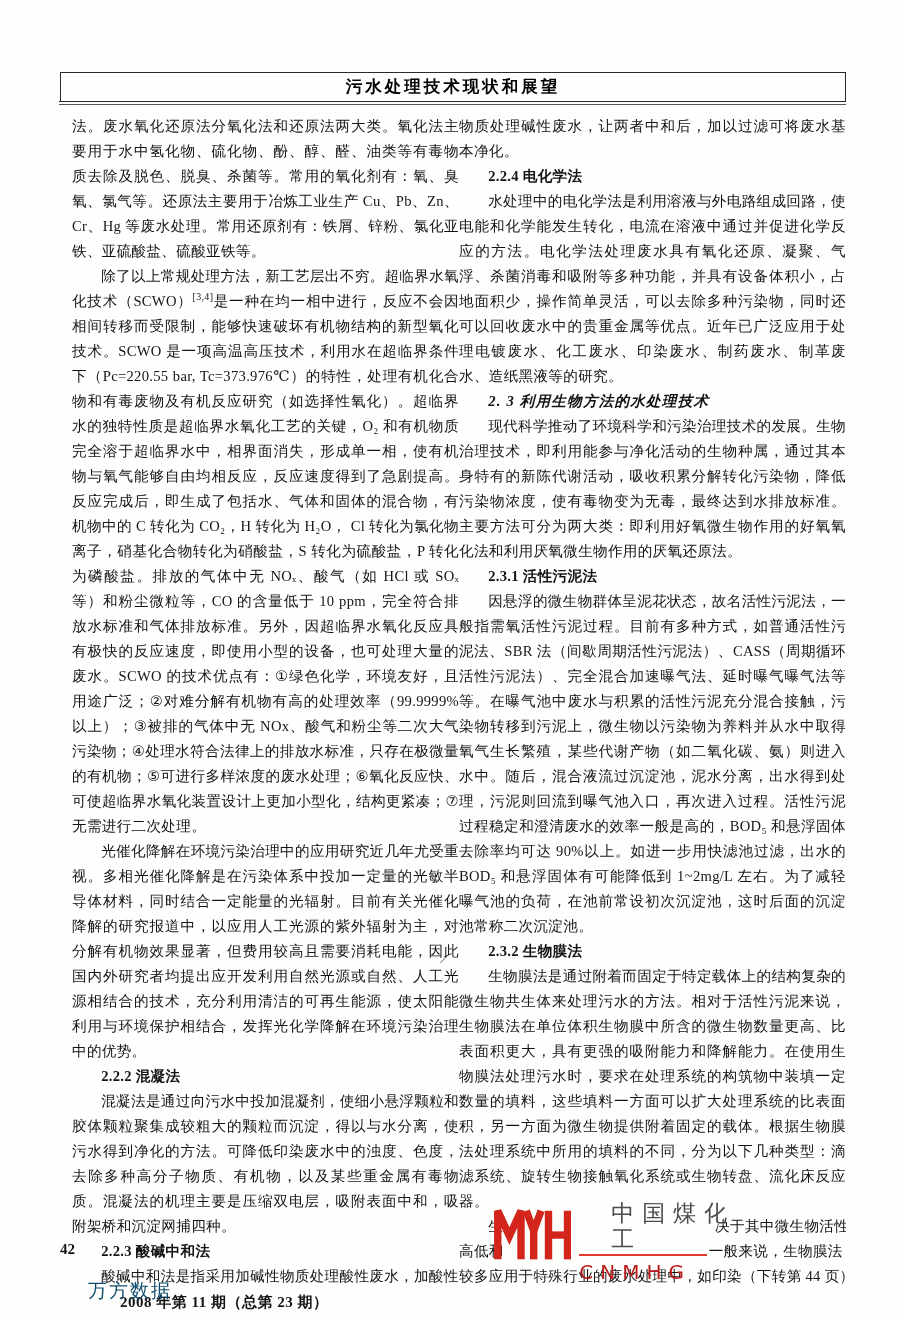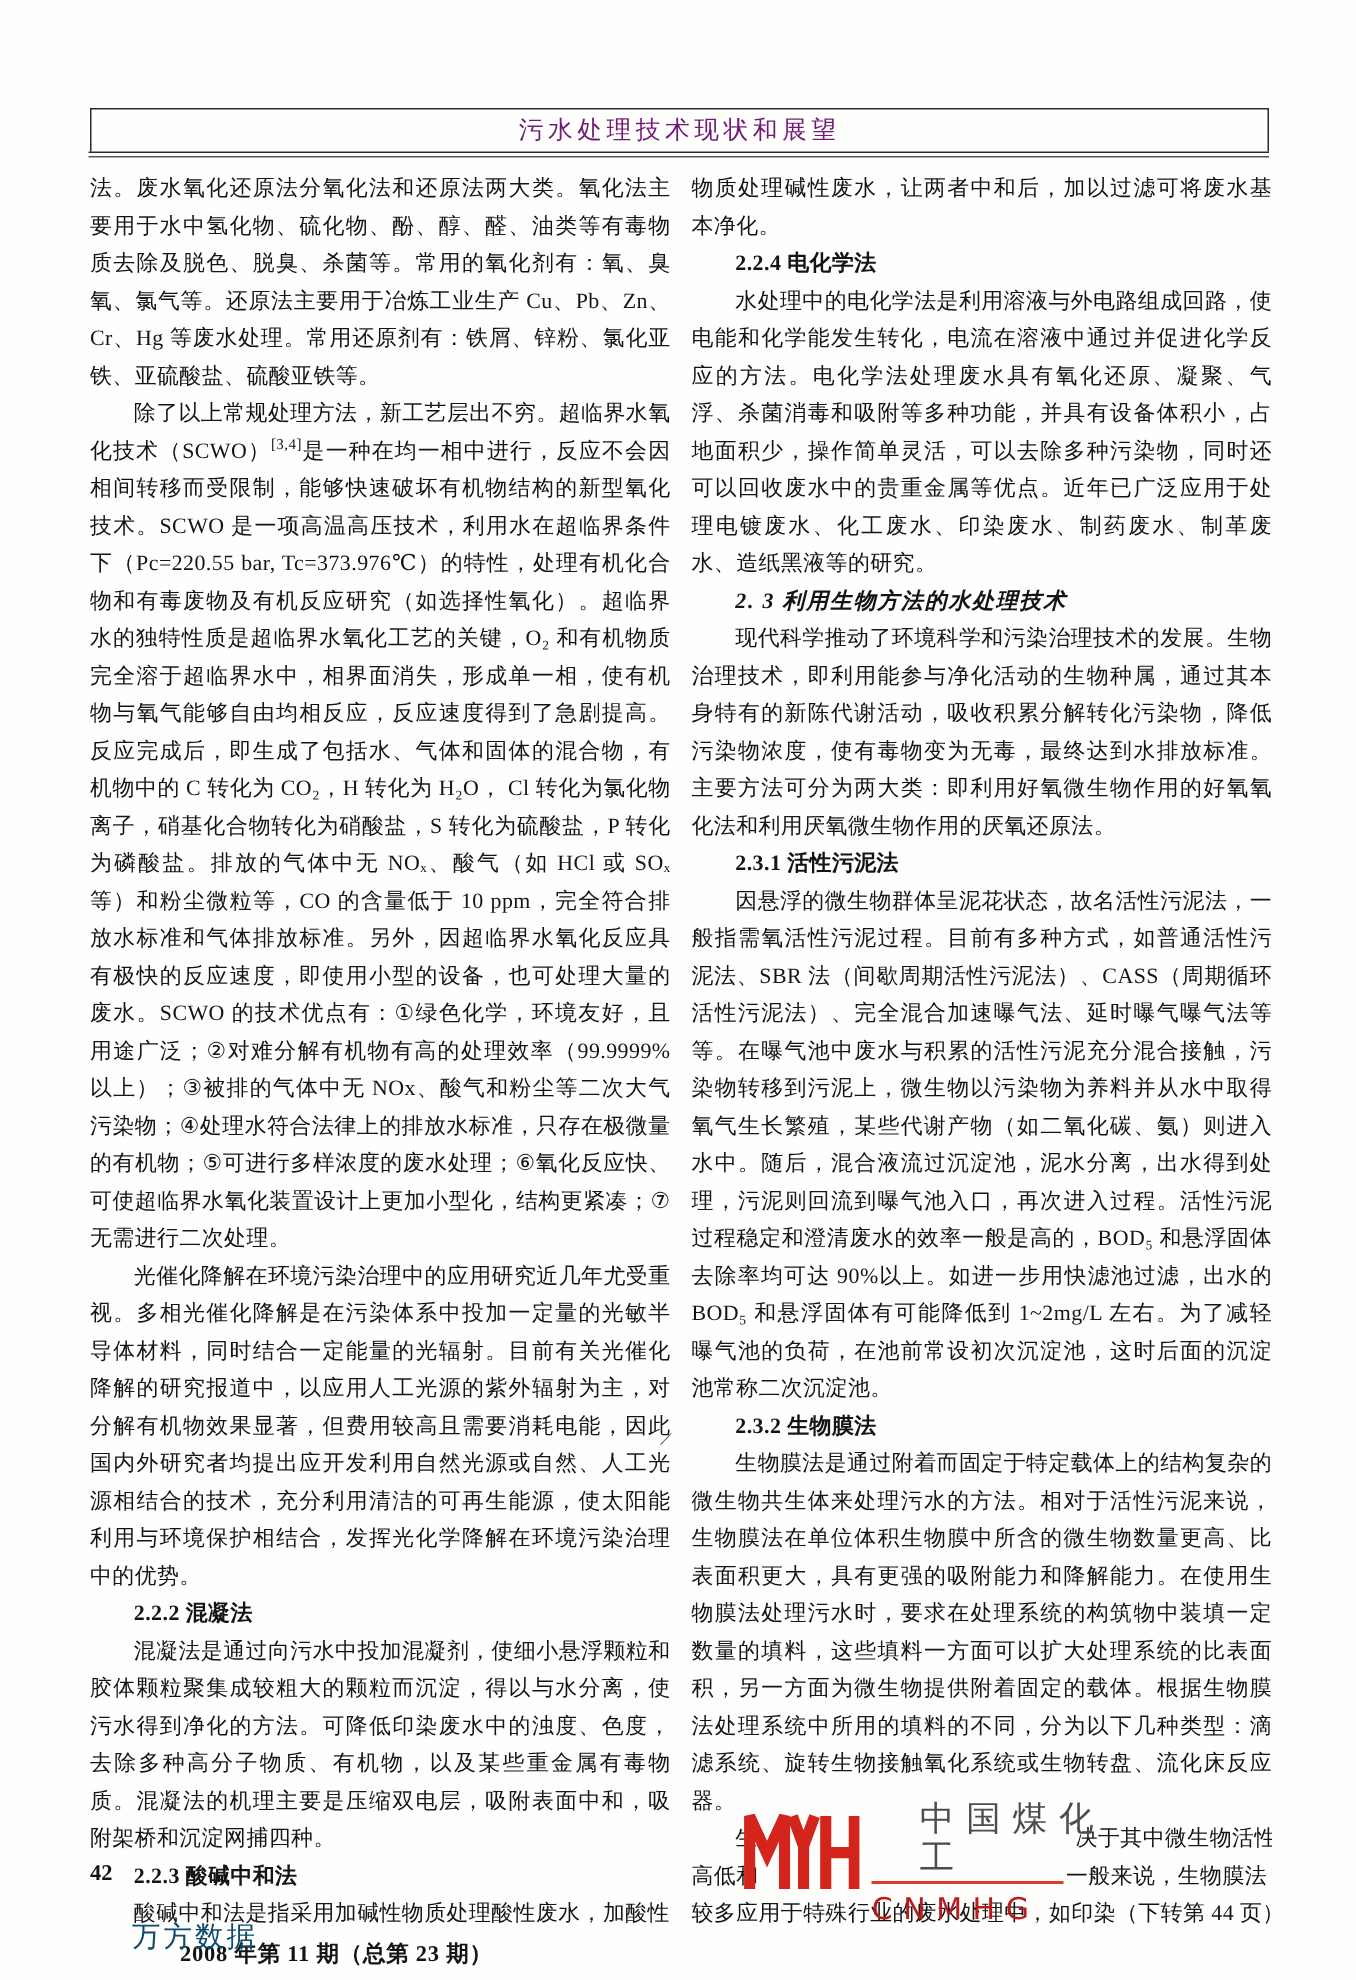--- a/index.html
+++ b/index.html
@@ -10,23 +10,23 @@
   }
   .page{position:absolute;left:0;top:0;width:904px;height:1320px;}
   
   .header-box{
     position:absolute;left:60px;top:72px;width:784px;height:28px;
     border:1.5px solid #2a2a2a;border-bottom:none;
     display:flex;align-items:center;justify-content:center;
   }
   .header-line1{position:absolute;left:59px;top:101px;width:787px;height:0;border-top:1.6px solid #2a2a2a;}
   .header-line2{position:absolute;left:59px;top:104px;width:787px;height:0;border-top:1px solid #555;}
-  .page-title{font-size:16.5px;letter-spacing:3px;font-weight:400;color:#701a75;}
+  .page-title{font-size:16.5px;letter-spacing:3px;font-weight:700;color:#000000;}
   
-  .columns{position:absolute;left:60px;top:114px;width:788px;display:flex;gap:14px;}
+  .columns{position:absolute;left:72px;top:114px;width:788px;display:flex;}
   .col{width:387px;font-size:14.6px;line-height:25px;text-align:justify;letter-spacing:.3px;}
   .col p{margin:0;text-indent:2em;}
   .col p.noindent{text-indent:0;}
   .heading{font-weight:bold;text-indent:2em;margin:0;}
   .heading-kai{font-weight:bold;font-style:italic;text-indent:2em;margin:0;letter-spacing:1.2px;}
   sup{font-size:10px;line-height:0;}
   
   .wm-para{position:relative;}
   .wm-line{white-space:nowrap;overflow:hidden;}
   .gap1{display:inline-block;width:212px;}

